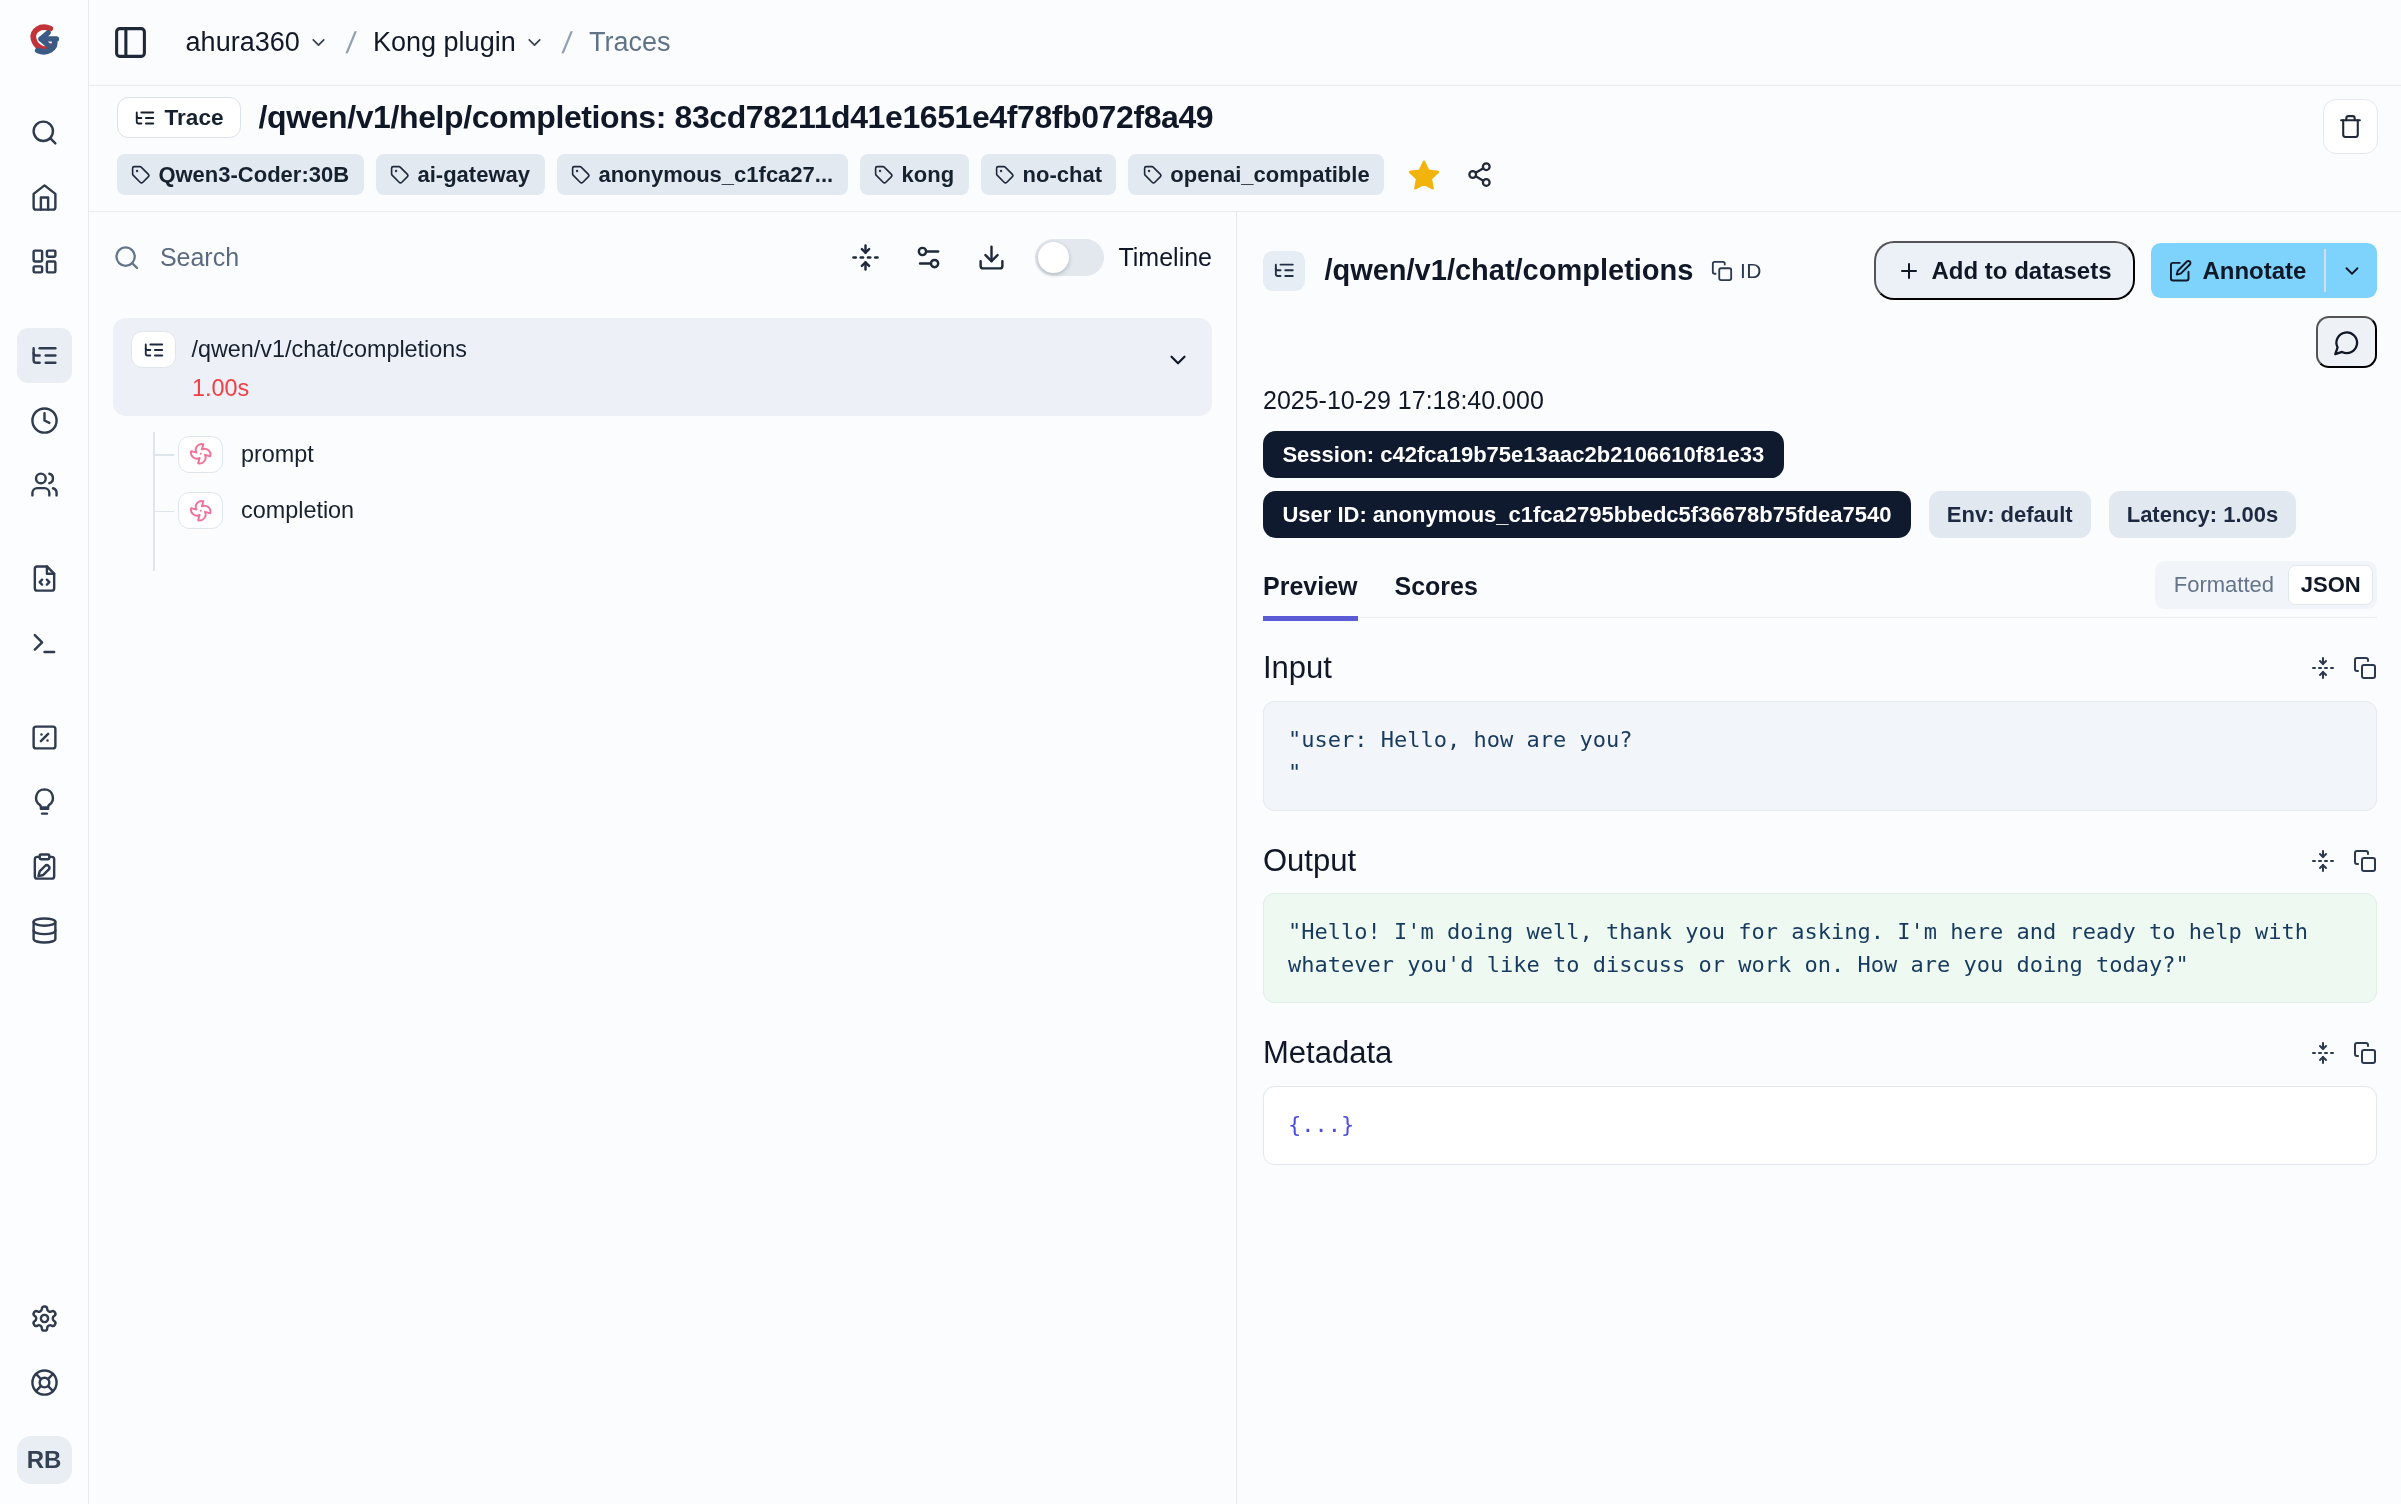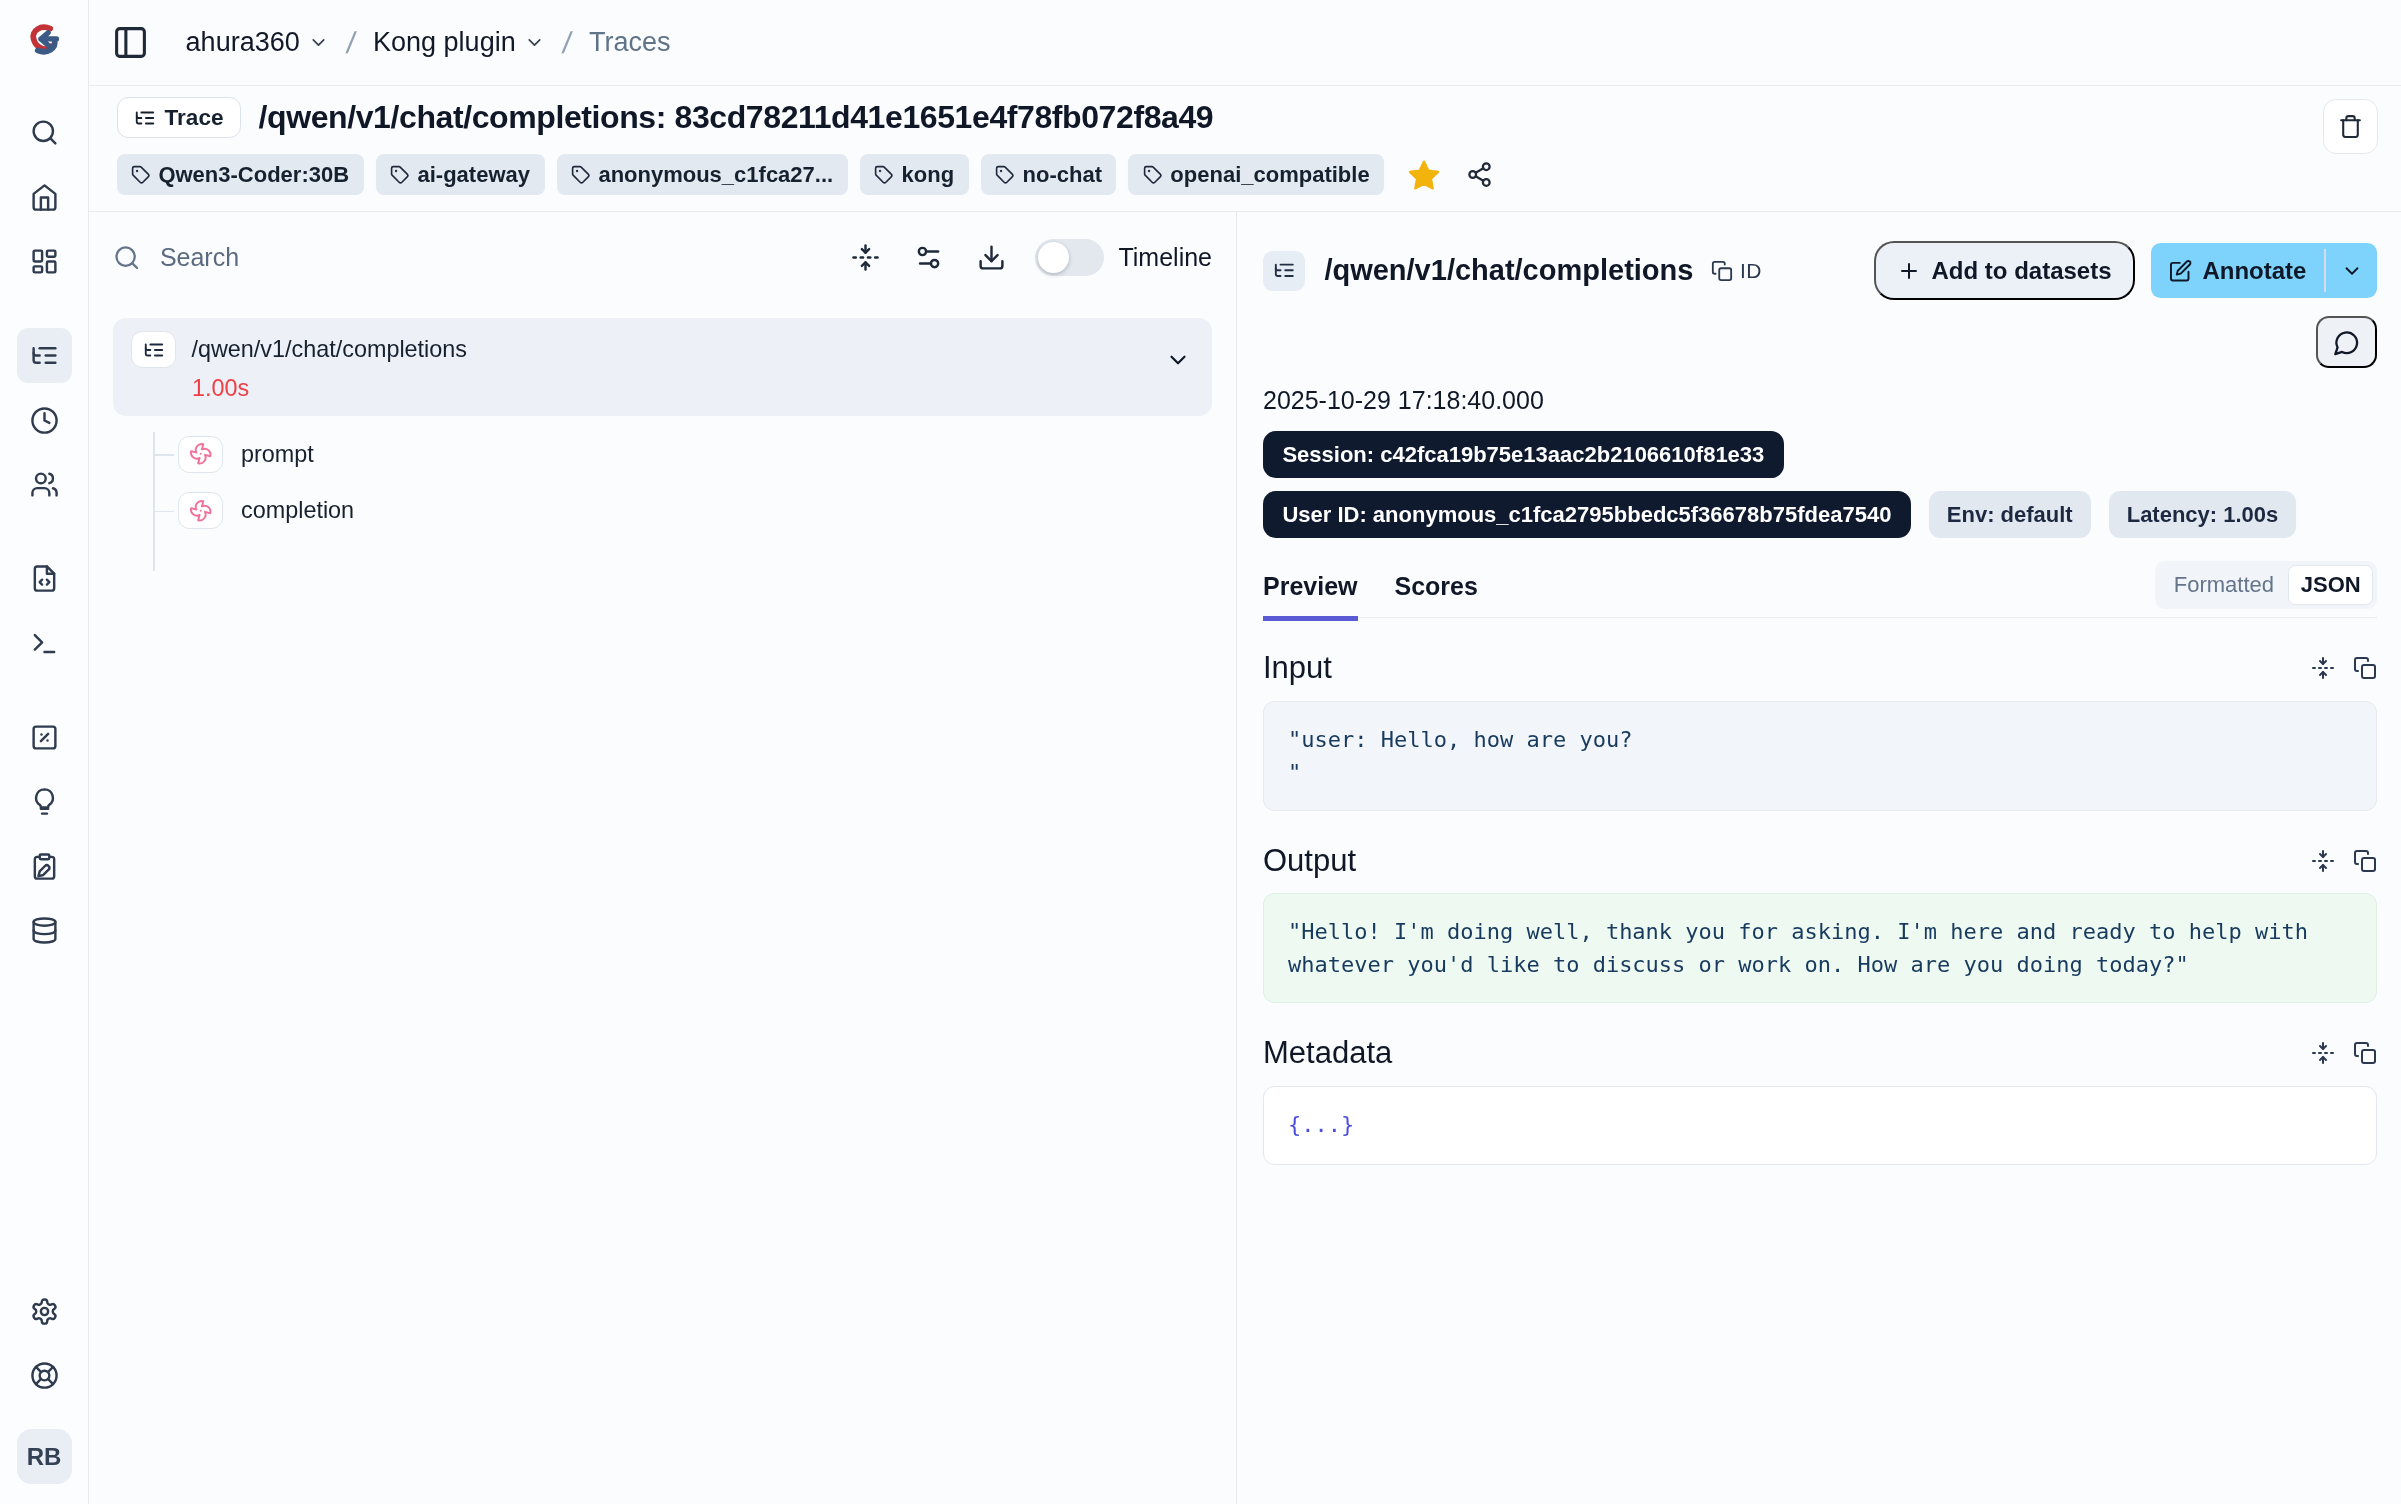--- a/index.html
+++ b/index.html
@@ -22,21 +22,21 @@
   .nav { margin-top:36px; display:flex; flex-direction:column; align-items:center; }
   .nav-item {
     width:55px; height:55px; margin:4.8px 0; border-radius:11.3px;
     display:flex; align-items:center; justify-content:center; color:#2f3b4e; cursor:pointer;
   }
   .nav-item.active { background:#e9eef5; }
   .nav-item svg { width:29px; height:29px; }
   .group-gap { margin-top:34px !important; }
   .sidebar-bottom { margin-top:auto; display:flex; flex-direction:column; align-items:center; }
   .avatar {
-    width:55px; height:55px; border-radius:14.5px; background:#e9eef5;
+    width:55px; height:48px; border-radius:14.5px; background:#e9eef5;
     display:flex; align-items:center; justify-content:center;
     font-size:24px; font-weight:600; color:#334155; margin-top:21px; cursor:pointer;
   }
 
   
   .main { flex:1; display:flex; flex-direction:column; min-width:0; }
   .topbar {
     height:86px; flex:0 0 86px; border-bottom:0.8px solid #e8ebf0;
     display:flex; align-items:center; padding-left:22.6px;
   }
@@ -321,21 +321,21 @@
         <span class="trace-chip">
           <svg viewBox="0 0 24 24" fill="none" stroke="currentColor" stroke-width="2" stroke-linecap="round" stroke-linejoin="round">
               <path d="M21 12h-8"></path>
               <path d="M21 6H8"></path>
               <path d="M21 18h-8"></path>
               <path d="M3 6v4c0 1.1.9 2 2 2h3"></path>
               <path d="M3 10v6c0 1.1.9 2 2 2h3"></path>
             </svg>
           <span>Trace</span>
         </span>
-        <h1 class="trace-title">/qwen/v1/chat/completions: 83cd78211d41e1651e4f78fb072f8a49</h1>
+        <h1 class="trace-title">/qwen/v1/help/completions: 83cd78211d41e1651e4f78fb072f8a49</h1>
       </div>
       <button class="trash-btn">
         <svg viewBox="0 0 24 24" fill="none" stroke="currentColor" stroke-width="2" stroke-linecap="round" stroke-linejoin="round">
             <path d="M3 6h18"></path>
             <path d="M19 6v14a2 2 0 0 1-2 2H7a2 2 0 0 1-2-2V6"></path>
             <path d="M8 6V4a2 2 0 0 1 2-2h4a2 2 0 0 1 2 2v2"></path>
           </svg>
       </button>
       <div class="tags-row">
         <span class="tag">

